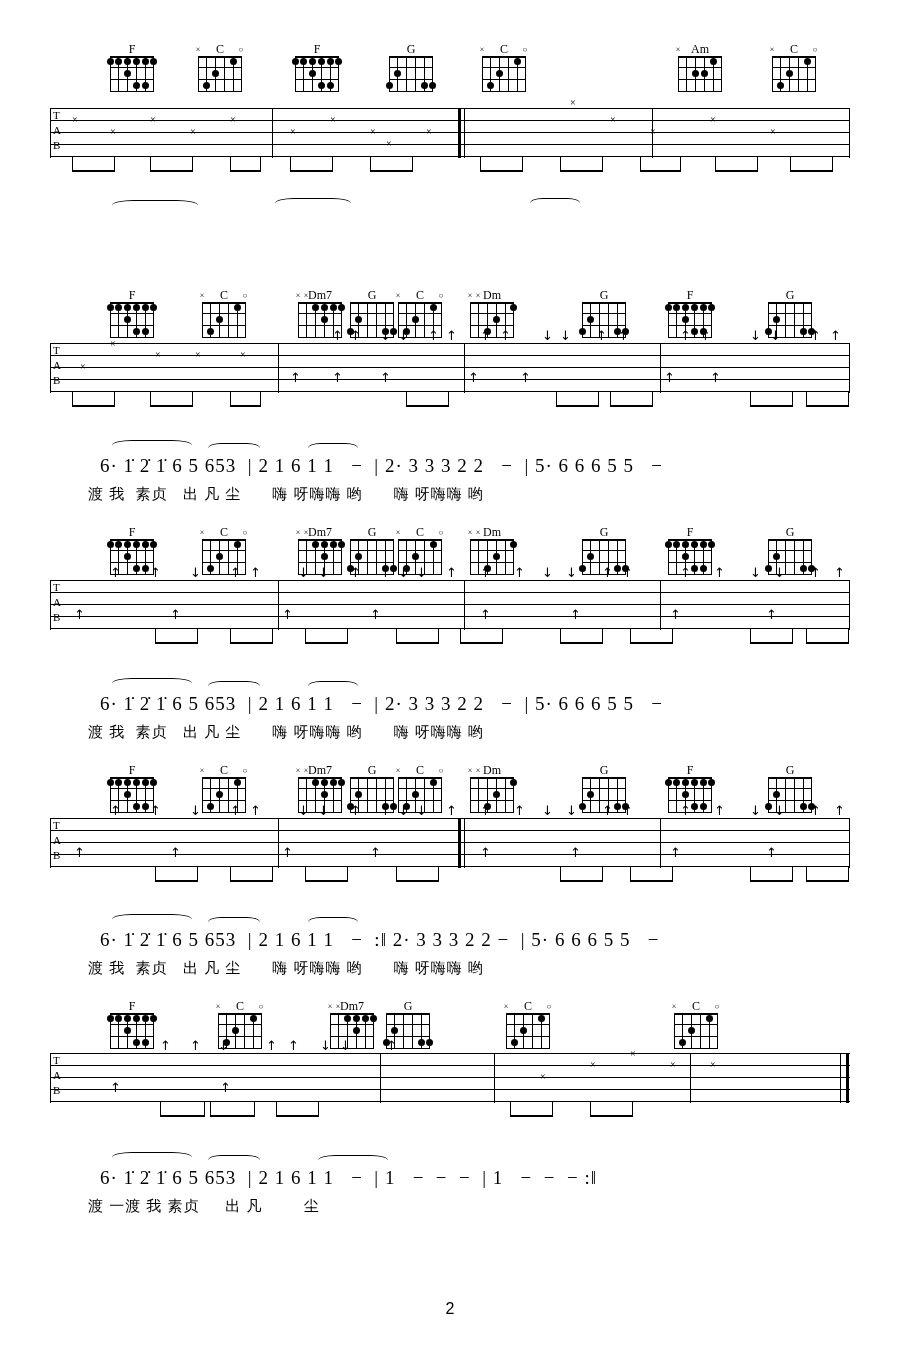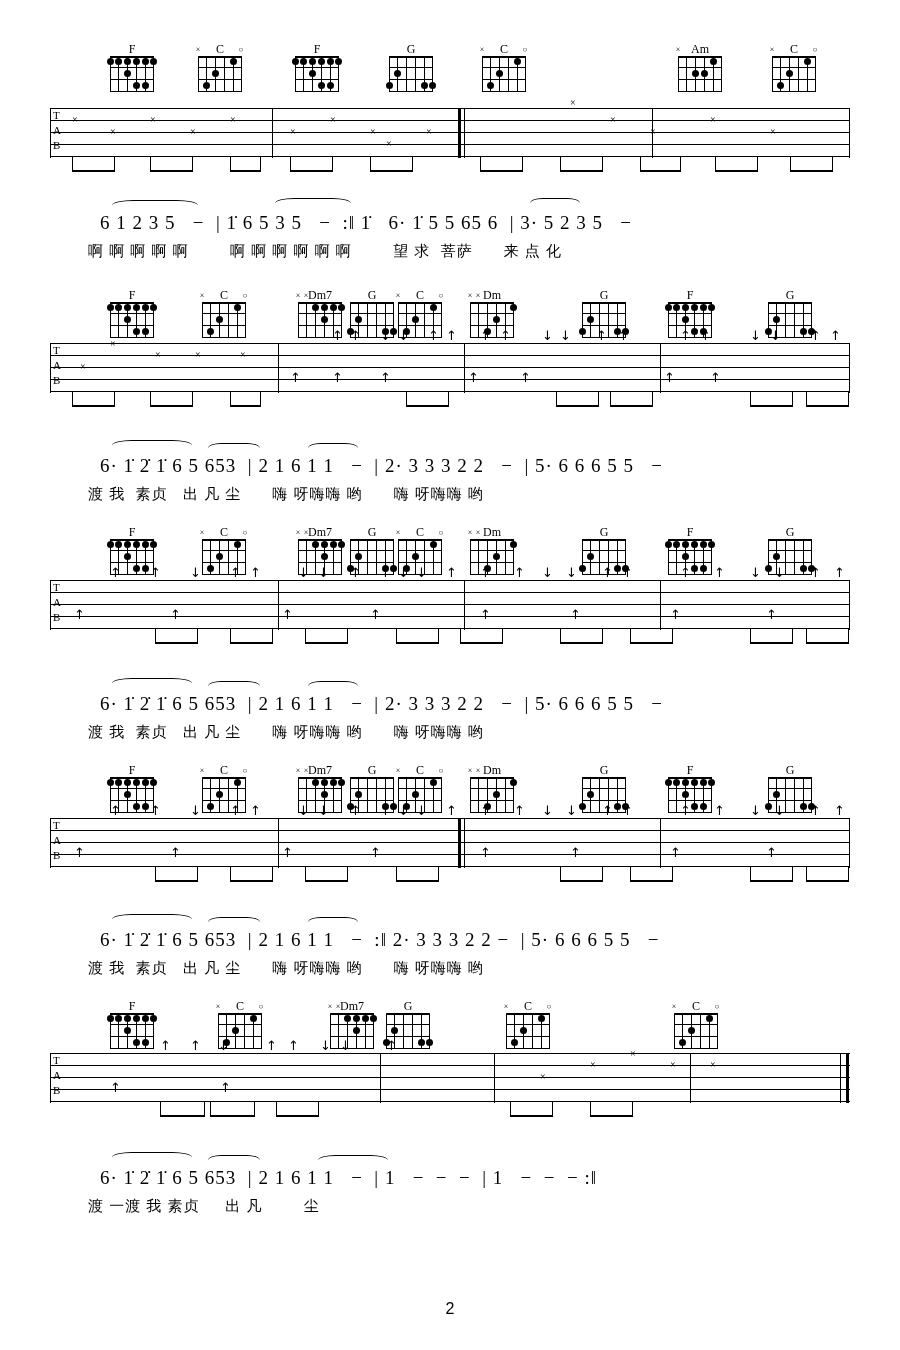--- a/index.html
+++ b/index.html
@@ -248,22 +248,20 @@
       <div class="beam" style="left:665px;top:62px;width:42px"></div>
       <div class="stem" style="left:707px;top:48px;height:16px"></div>
     <div class="stem" style="left:740px;top:48px;height:16px"></div>
       <div class="beam" style="left:740px;top:62px;width:42px"></div>
       <div class="stem" style="left:782px;top:48px;height:16px"></div>
   </div>
 
   <div class="slur" style="left:112px;top:200px;width:86px;"></div>
   <div class="slur" style="left:275px;top:198px;width:76px;"></div>
   <div class="slur" style="left:530px;top:198px;width:50px;"></div>
-  <div class="notes" style="left:100px;top:212px;">6 1 2 3 5   −  | 1̇ 6 5 3 5   −  :‖ 1̇   6· 1̇ 5 5 65 6  | 3· 5 2 3 5   −</div>
-  <div class="lyric" style="left:88px;top:242px;">啊 啊 啊 啊 啊        啊 啊 啊 啊 啊 啊        望 求  菩萨      来 点 化</div>
 
   <div class="chord" style="left:104px;top:288px;">
     <div class="cname">F</div>
     <div class="cgrid">
       <div class="nut"></div>
       <div class="vl" style="left:0"></div>
         <div class="vl" style="left:8px"></div>
         <div class="vl" style="left:17px"></div>
         <div class="vl" style="left:26px"></div>
         <div class="vl" style="left:35px"></div>

